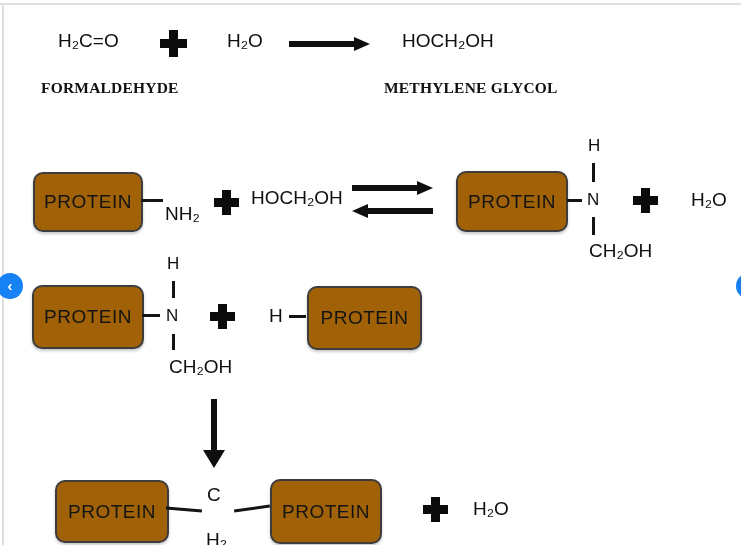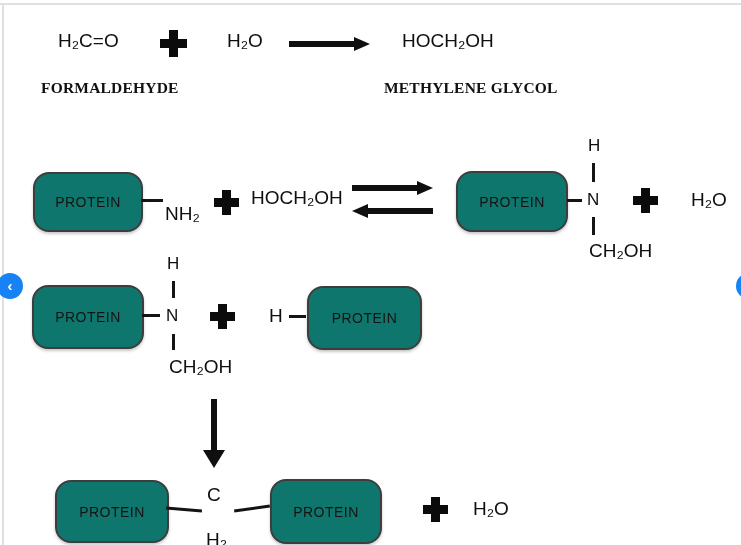--- a/index.html
+++ b/index.html
@@ -13,24 +13,24 @@
     font-size:19px;color:#0f0f0f;white-space:nowrap;line-height:1.1;
     font-family:"Liberation Sans","DejaVu Sans",sans-serif;
   }
   .atom{font-size:17px;color:#0f0f0f;line-height:1;white-space:nowrap;}
   .serif-label{
     font-family:"Liberation Serif","DejaVu Serif",serif;font-weight:700;
     font-size:15.5px;color:#101010;letter-spacing:0.2px;white-space:nowrap;
   }
   .bridge-label{font-size:17px;}
   .protein-box{
-    border:2px solid #3d3d3d;border-radius:16px;background:#0f766e;
+    border:2px solid #3d3d3d;border-radius:10px;background:#a16207;
     box-shadow:0 2px 3px rgba(0,0,0,0.22);
     display:flex;align-items:center;justify-content:center;
-    font-size:14px;color:#141414;letter-spacing:0.5px;white-space:nowrap;
+    font-size:19px;color:#141414;letter-spacing:0.5px;white-space:nowrap;
   }
   .hbond{height:3px;background:#141414;}
   .vbond{width:3px;background:#141414;}
   .plus{position:absolute;}
   .plus::before{content:"";position:absolute;left:0;top:33%;width:100%;height:34%;background:#0b0b0b;}
   .plus::after{content:"";position:absolute;left:33%;top:0;width:34%;height:100%;background:#0b0b0b;}
   .arr-shaft{position:absolute;background:#0f0f0f;}
   .head-right{position:absolute;width:0;height:0;border-top:7px solid transparent;border-bottom:7px solid transparent;border-left:16px solid #0f0f0f;}
   .head-left{position:absolute;width:0;height:0;border-top:7px solid transparent;border-bottom:7px solid transparent;border-right:16px solid #0f0f0f;}
   .head-down{position:absolute;width:0;height:0;border-left:11px solid transparent;border-right:11px solid transparent;border-top:18px solid #0f0f0f;}

